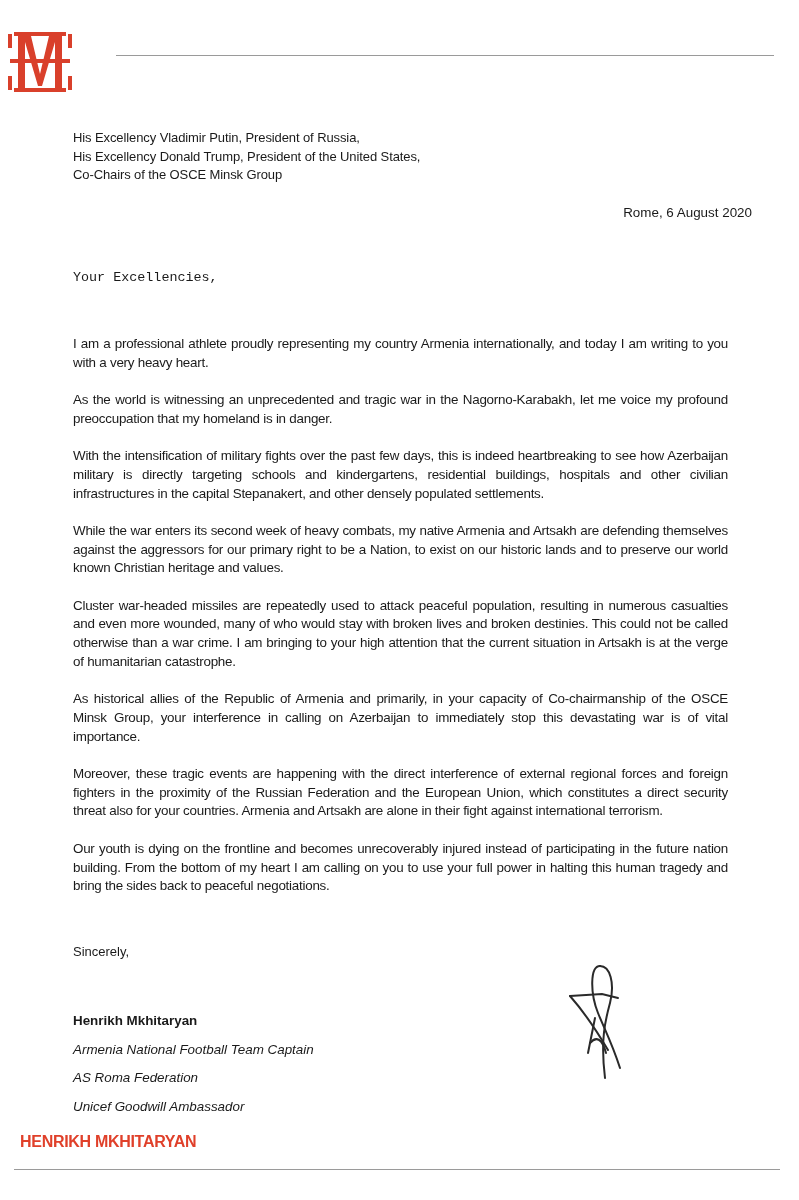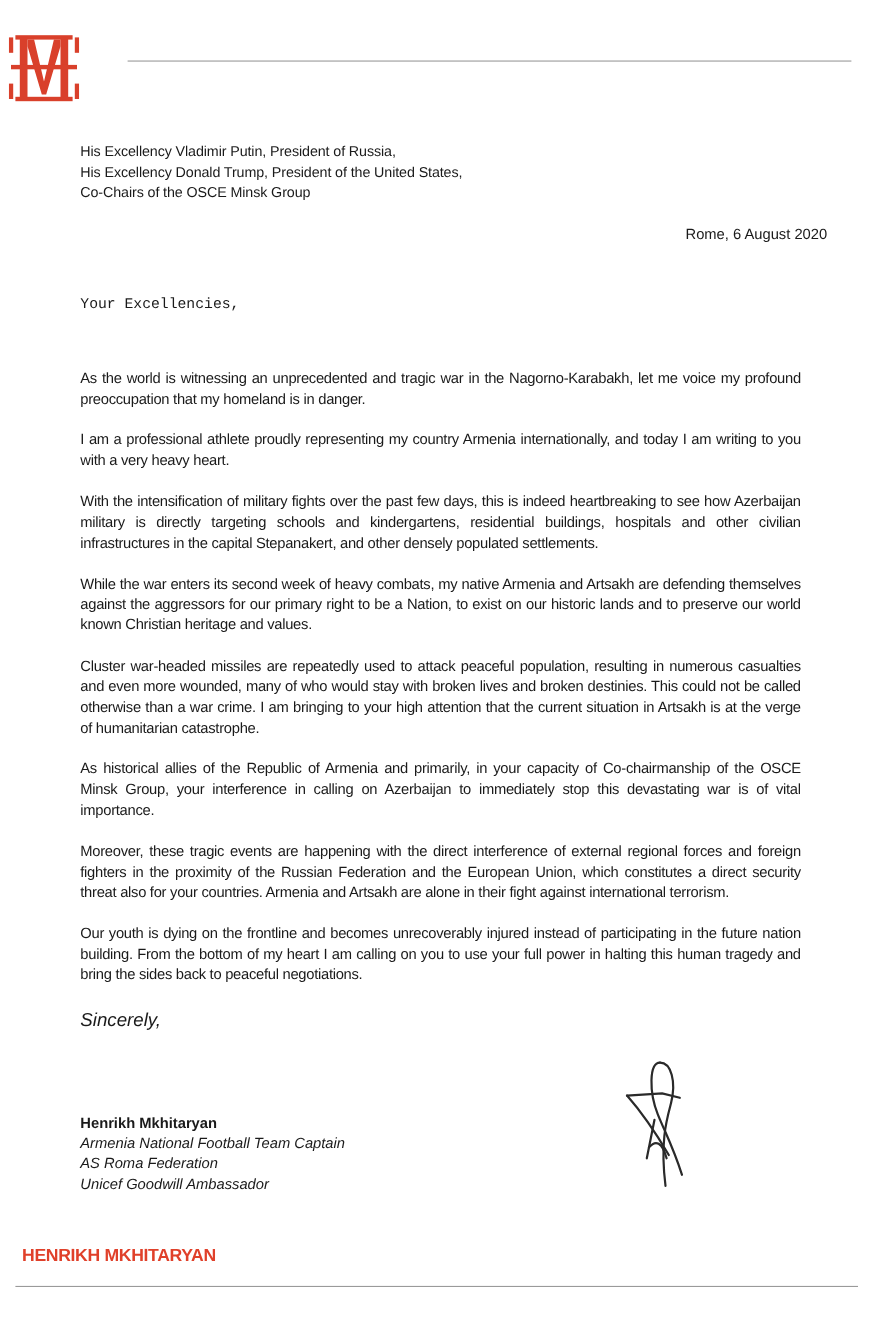--- a/index.html
+++ b/index.html
@@ -5,24 +5,24 @@
   html, body { margin:0; padding:0; background:#ffffff; }
   body { width:799px; height:1200px; position:relative; overflow:hidden;
          font-family:"Liberation Sans", sans-serif; color:#1a1a1a; }
   .logo { position:absolute; left:8px; top:26px; width:64px; height:72px; }
   .hr-top { position:absolute; left:116px; top:55px; width:658px; height:1px; background:#9a9a9a; }
   .addressees { position:absolute; left:73px; top:129px; font-weight:normal; font-size:13px; line-height:18.7px; letter-spacing:-0.1px; }
   .date { position:absolute; right:47px; top:205px; font-size:13.4px; }
   .salutation { position:absolute; left:73px; top:270px; font-size:13.4px;font-family:Liberation Mono, monospace; }
   .body { position:absolute; left:73px; top:335px; width:655px; font-size:13.4px; line-height:18.7px; letter-spacing:-0.25px; }
   .body p { margin:0 0 18.7px 0; text-align:justify; }
-  .closing { position:absolute; left:73px; top:918px; font-size:17px;font-style:italic; }
+  .closing { position:absolute; left:73px; top:944px; font-size:13px; }
   .sig-block { position:absolute; left:73px; top:1012px; font-size:13.4px; line-height:18.7px; }
   .sig-name { font-weight:bold; }
-  .sig-role { font-style:italic; }
+  .sig-role { font-style:italic;margin-top:10px; }
   .signature { position:absolute; left:560px; top:958px; width:80px; height:125px; }
   .footer-name { position:absolute; left:20px; top:1133px; color:#e0402a; font-weight:bold; font-size:16px; letter-spacing:-0.3px; }
   .hr-bottom { position:absolute; left:14px; top:1169px; width:766px; height:1px; background:#9a9a9a; }
 </style>
 </head>
 <body>
 
 <svg class="logo" viewBox="0 0 64 72">
   <g fill="#d9402b">
     <rect x="6" y="6" width="52" height="4"></rect>
@@ -43,22 +43,22 @@
   <div>His Excellency Vladimir Putin, President of Russia,</div>
   <div>His Excellency Donald Trump, President of the United States,</div>
   <div>Co-Chairs of the OSCE Minsk Group</div>
 </div>
 
 <div class="date">Rome, 6 August 2020</div>
 
 <div class="salutation">Your Excellencies,</div>
 
 <div class="body">
+  <p>I am a professional athlete proudly representing my country Armenia internationally, and today I am writing to you with a very heavy heart.</p>
   <p>As the world is witnessing an unprecedented and tragic war in the Nagorno-Karabakh, let me voice my profound preoccupation that my homeland is in danger.</p>
-  <p>I am a professional athlete proudly representing my country Armenia internationally, and today I am writing to you with a very heavy heart.</p>
   <p>With the intensification of military fights over the past few days, this is indeed heartbreaking to see how Azerbaijan military is directly targeting schools and kindergartens, residential buildings, hospitals and other civilian infrastructures in the capital Stepanakert, and other densely populated settlements.</p>
   <p>While the war enters its second week of heavy combats, my native Armenia and Artsakh are defending themselves against the aggressors for our primary right to be a Nation, to exist on our historic lands and to preserve our world known Christian heritage and values.</p>
   <p>Cluster war-headed missiles are repeatedly used to attack peaceful population, resulting in numerous casualties and even more wounded, many of who would stay with broken lives and broken destinies. This could not be called otherwise than a war crime. I am bringing to your high attention that the current situation in Artsakh is at the verge of humanitarian catastrophe.</p>
   <p>As historical allies of the Republic of Armenia and primarily, in your capacity of Co-chairmanship of the OSCE Minsk Group, your interference in calling on Azerbaijan to immediately stop this devastating war is of vital importance.</p>
   <p>Moreover, these tragic events are happening with the direct interference of external regional forces and foreign fighters in the proximity of the Russian Federation and the European Union, which constitutes a direct security threat also for your countries. Armenia and Artsakh are alone in their fight against international terrorism.</p>
   <p>Our youth is dying on the frontline and becomes unrecoverably injured instead of participating in the future nation building.  From the bottom of my heart I am calling on you to use your full power in halting this human tragedy and bring the sides back to peaceful negotiations.</p>
 </div>
 
 <div class="closing">Sincerely,</div>
 

